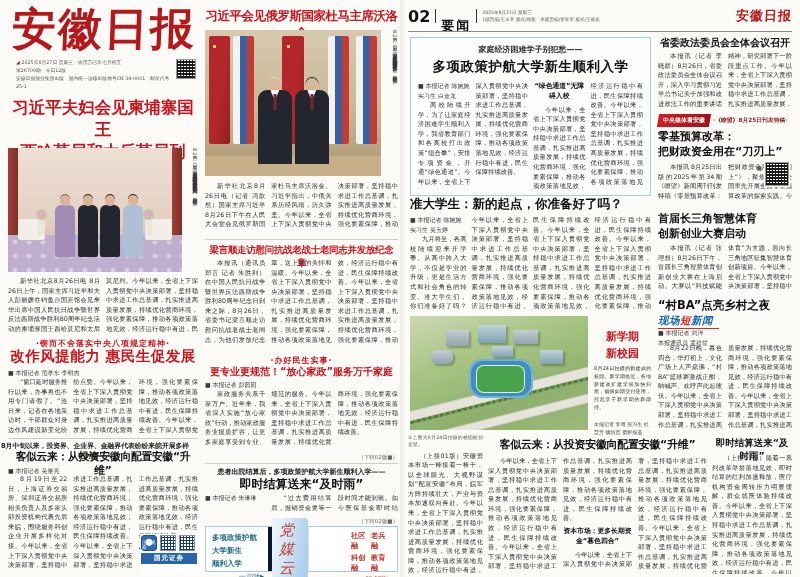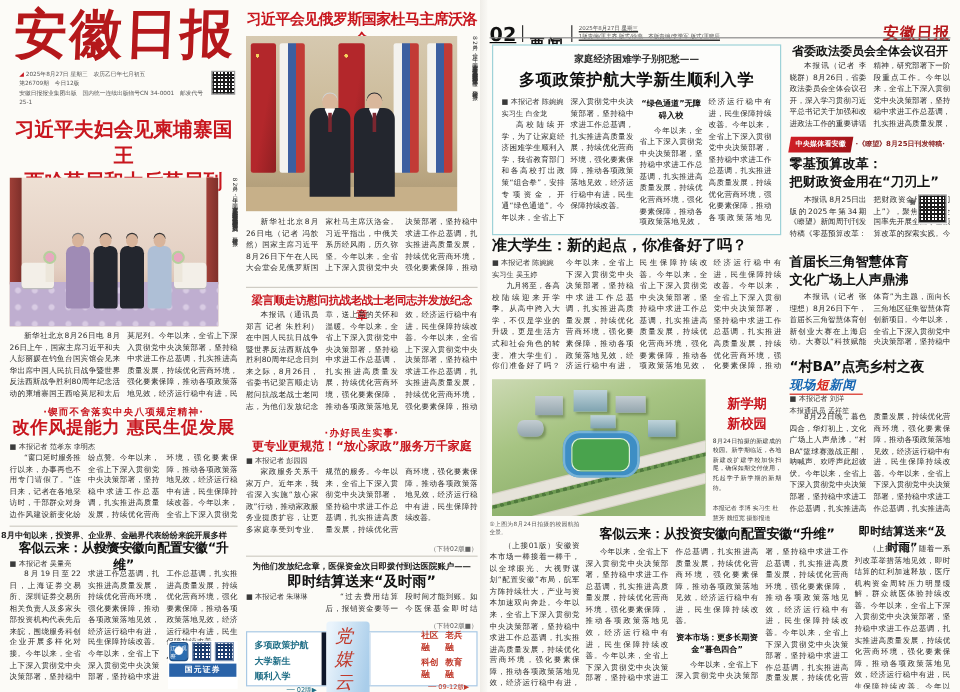--- a/index.html
+++ b/index.html
@@ -94,42 +94,42 @@
   .p1-div2{left:205px;top:463px;width:193px;}
   .p1-jskick{left:205px;top:467px;width:193px;font-size:7px;}
   .p1-jshead{left:205px;top:476px;width:193px;font-size:12px;text-align:center;}
   .p1-jstext{left:205px;top:493px;width:193px;height:25px;}
   .p1-jsjump{left:205px;top:518px;width:193px;}
   .p1-strip{left:205px;top:526px;width:193px;height:46px;border:1px solid var(--stripborder);display:flex;background:#fff;}
   .strip-a{flex:5.2;border-right:4px solid #0f172a;padding:5px 4px 2px 6px;color:var(--teal);font-weight:bold;font-size:7.5px;line-height:1.7;}
   .strip-a .pg{font-weight:normal;font-size:5.5px;text-align:right;margin-top:2px;}
   .strip-b{flex:3.6;border-right:1px solid #d3e2f0;display:flex;align-items:center;justify-content:center;}
   .dmy{font-style:italic;font-weight:normal;font-size:15px;color:#c0392b;background:linear-gradient(100deg,#eaf4fc 10%,#a9cdea 90%);padding:3px 7px;border-radius:3px;letter-spacing:1px;}
-  .strip-c{flex:4;padding:4px 6px 2px 6px;color:#c0392b;font-weight:bold;font-size:7.2px;display:flex;flex-direction:column;justify-content:center;margin-left:36px;}
+  .strip-c{flex:4;padding:4px 6px 2px 6px;color:#c0392b;font-weight:bold;font-size:7.2px;display:flex;flex-direction:column;justify-content:space-between;margin-left:36px;}
   .strip-c .row{display:flex;justify-content:space-between;margin-bottom:2px;}
   .strip-c .pg{color:#c0392b;font-weight:normal;font-size:5.5px;text-align:right;}
   .p1-chead{left:8px;top:97px;width:190px;text-align:center;font-size:16.5px;line-height:1.32;}
   .p1-cphoto{left:8px;top:148px;width:190px;height:124px;}
   .p1-ctext{left:8px;top:276px;width:190px;height:58px;}
   .p1-ribbon1{left:8px;top:338px;width:190px;}
   .p1-gzfhead{left:8px;top:347px;width:190px;font-size:14.5px;text-align:center;letter-spacing:0.5px;}
   .p1-gzfby{left:8px;top:368px;width:190px;}
   .p1-gzftext{left:8px;top:377px;width:190px;height:58px;}
   .p1-div3{left:8px;top:438px;width:190px;}
   .p1-kyykick{left:0;top:441px;width:190px;font-size:6.8px;}
   .p1-kyyhead{left:8px;top:450px;width:190px;font-size:10.8px;text-align:center;letter-spacing:-0.3px;}
   .p1-kyyby{left:8px;top:466px;width:190px;}
   .p1-kyytext{left:8px;top:474px;width:190px;height:99px;}
   .p1-kyylogo{left:140px;top:534px;width:58px;height:40px;background:#fff;padding:1px;}
   .kyylogo-row{display:flex;gap:3px;align-items:center;}
   .jh-icon{width:16px;height:16px;border-radius:3px;background:radial-gradient(circle at 50% 45%,#fff 0 3px,#2b6cb0 4px);border:1px solid #1f4f86;
       color:#fff;font-size:4.5px;display:flex;align-items:flex-end;justify-content:center;}
   .kyylogo-banner{margin-top:2px;height:11px;background:#2a63a8;color:#fff;font-size:6.5px;font-weight:bold;display:flex;align-items:center;justify-content:center;letter-spacing:1px;}
   
-  .p2-header{left:408px;top:16px;width:384px;height:24px;display:flex;align-items:center;gap:5px;text-decoration:underline;}
+  .p2-header{left:408px;top:4px;width:384px;height:24px;display:flex;align-items:center;gap:5px;}
   .p2-pageno{font-size:16px;font-weight:bold;color:#111;}
   .p2-sep{width:1px;height:14px;background:#333;}
   .p2-section{font-size:13px;font-weight:bold;color:#111;letter-spacing:2px;margin-top:20px;}
   .p2-meta{font-size:4.6px;color:#555;line-height:1.6;}
   .p2-brand{margin-left:auto;font-family:"DejaVu Serif",serif;font-weight:bold;font-size:13px;color:#b5181b;transform:skewX(-3deg);letter-spacing:1px;}
   .p2-hr{left:408px;top:31px;width:384px;border-top:1px solid #8a8a8a;}
   .p2-box{left:410px;top:37px;width:241px;height:159px;border:1px solid var(--boxborder);padding:6px 7px 4px 7px;background:#fdfdfb;}
   .box-kick{text-align:center;font-size:8px;font-weight:bold;color:#333;}
   .box-head{text-align:center;font-size:13.5px;font-weight:bold;color:#111;margin-top:3px;letter-spacing:0.5px;}
   .box-text{margin-top:5px;height:110px;}
@@ -218,21 +218,21 @@
   <div class="b p1-jzhead h-red">更专业更规范！“放心家政”服务万千家庭</div>
   <div class="b p1-jzby byline">■ 本报记者 彭园园</div>
   <div class="b p1-jztext news cols3">
     <div class="g">家政服务关系千家万户。近年来，我省深入实施“放心家政”行动，推动家政服务业提质扩容，让更多家庭享受到专业、规范的服务。今年以来，全省上下深入贯彻党中央决策部署，坚持稳中求进工作总基调，扎实推进高质量发展，持续优化营商环境，强化要素保障，推动各项政策落地见效，经济运行稳中有进，民生保障持续改善。</div>
 
   </div>
   <div class="b p1-jzjump jump">（下转02版■）</div>
 
   <div class="b hline p1-div2"></div>
 
-  <div class="b p1-jskick kicker">为他们发放纪念章，医保资金次日即拨付到达医院账户——</div>
+  <div class="b p1-jskick kicker">患者出院结算后，多项政策护航大学新生顺利入学——</div>
   <div class="b p1-jshead h-black">即时结算送来“及时雨”</div>
   <div class="b p1-jstext news cols3">
     <div class="byline">■ 本报记者 朱琳琳</div>
     <div class="g">“过去费用结算后，报销资金要等一段时间才能到账。如今医保基金即时结算，次日就拨付到医院。”今年以来，全省上下深入贯彻党中央决策部署，坚持稳中求进工作总基调，扎实推进高质量发展，持续优化营商环境，强化要素保障，推动各项政策落地见效，经济运行稳中有进，民生保障持续改善。今年以来，全省上下深入贯彻党中央决策部署，坚持稳中求进工作总基调，扎实推进高质量发展，持续优化营商环境，强化要素保障，推动各项政策落地见效，经济运行稳中有进，民生保障持续改善。</div>
   </div>
   <div class="b p1-jsjump jump">（下转02版■）</div>
 
   <div class="b p1-strip">
     <div class="strip-a">
       <div>多项政策护航大学新生</div>
@@ -391,21 +391,21 @@
   <div class="b p2-ljtext news cols2">
     <div class="g">本报讯 8月25日出版的2025年第34期《瞭望》新闻周刊刊发特稿《零基预算改革：把财政资金用在“刀刃上”》，聚焦安徽在全国率先开展全面零基预算改革的探索实践。今年以来，全省上下深入贯彻党中央决策部署，坚持稳中求进工作总基调，扎实推进高质量发展，持续优化营商环境，强化要素保障，推动各项政策落地见效，经济运行稳中有进，民生保障持续改善。今年以来，全省上下深入贯彻党中央决策部署，坚持稳中求进工作总基调，扎实推进高质量发展，持续优化营商环境，强化要素保障，推动各项政策落地见效，经济运行稳中有进，民生保障持续改善。</div>
   </div>
   <div class="b lj-qrlabel">扫码看全文</div>
   <div class="b lj-qr">
       <div class="qr" style="width:100%;height:100%;"></div>
     </div>
 
   <div class="b p2-csjhead h-black">
     <div>首届长三角智慧体育</div>
-    <div>文化广场上人声鼎沸</div>
+    <div>创新创业大赛启动</div>
   </div>
   <div class="b p2-csjtext news cols2">
     <div class="g">本报讯（记者 张理想）8月26日下午，首届长三角智慧体育创新创业大赛在上海启动。大赛以“科技赋能体育”为主题，面向长三角地区征集智慧体育创新项目。今年以来，全省上下深入贯彻党中央决策部署，坚持稳中求进工作总基调，扎实推进高质量发展，持续优化营商环境，强化要素保障，推动各项政策落地见效，经济运行稳中有进，民生保障持续改善。今年以来，全省上下深入贯彻党中央决策部署，坚持稳中求进工作总基调，扎实推进高质量发展，持续优化营商环境，强化要素保障，推动各项政策落地见效，经济运行稳中有进，民生保障持续改善。今年以来，全省上下深入贯彻党中央决策部署，坚持稳中求进工作总基调，扎实推进高质量发展，持续优化营商环境，强化要素保障，推动各项政策落地见效，经济运行稳中有进，民生保障持续改善。</div>
   </div>
 
   <div class="b p2-cbhead h-black">“村BA”点亮乡村之夜</div>
   <div class="b p2-cblogo">
     <span class="cb-blue">现场</span><span class="cb-red">短</span><span class="cb-blue">新闻</span>
   </div>
   <div class="b p2-cbby byline">

